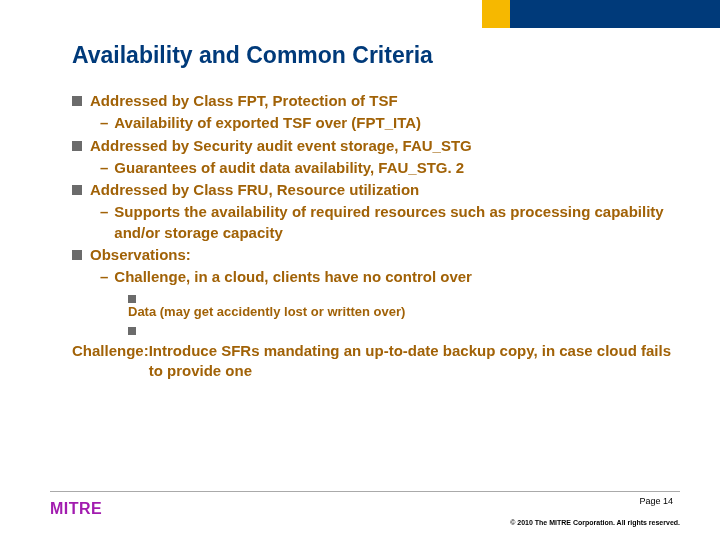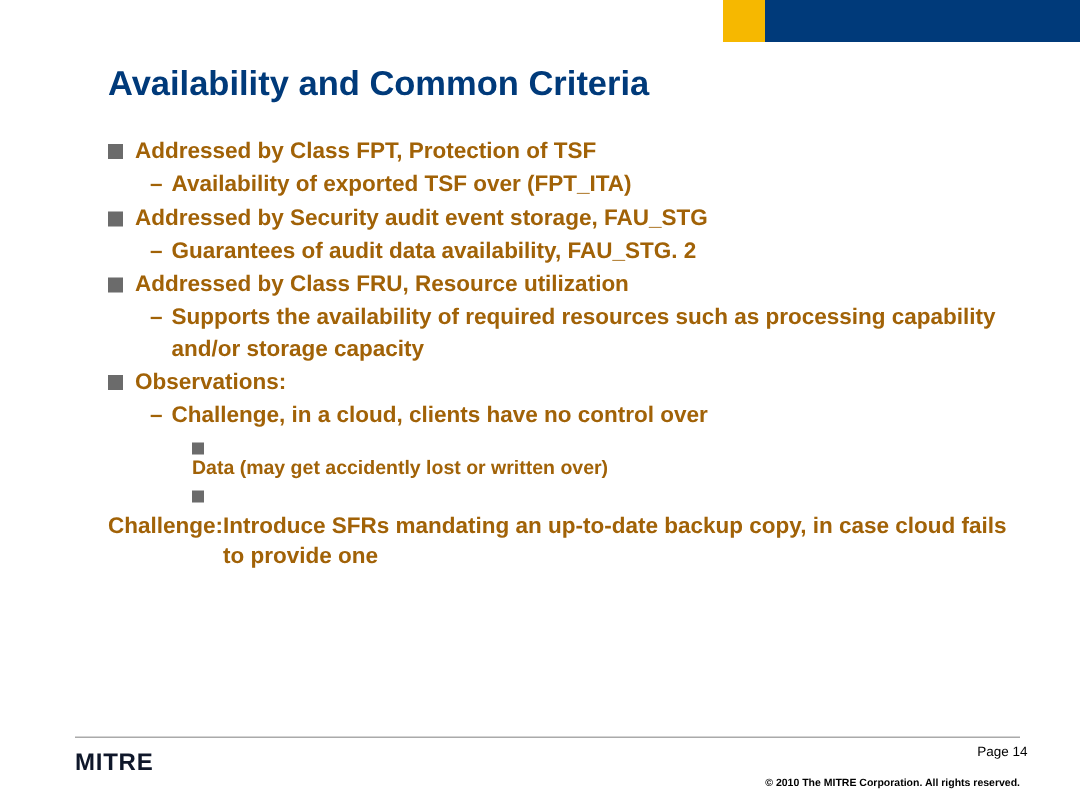--- a/index.html
+++ b/index.html
@@ -52,25 +52,25 @@
     height: 1px;
     background: #aaa;
   }
   .logo {
     position: absolute;
     left: 50px;
     bottom: 22px;
     font-size: 16px;
     font-weight: bold;
     letter-spacing: 0.5px;
-    color: #0f172a;
+    color: #a21caf;
   }
   .pagenum {
     position: absolute;
-    right: 35px;
+    right: 47px;
     bottom: 34px;
     font-size: 9px;
     color: #000;
   }
   .copyright {
     position: absolute;
     right: 40px;
     bottom: 14px;
     font-size: 7px;
     color: #000;

